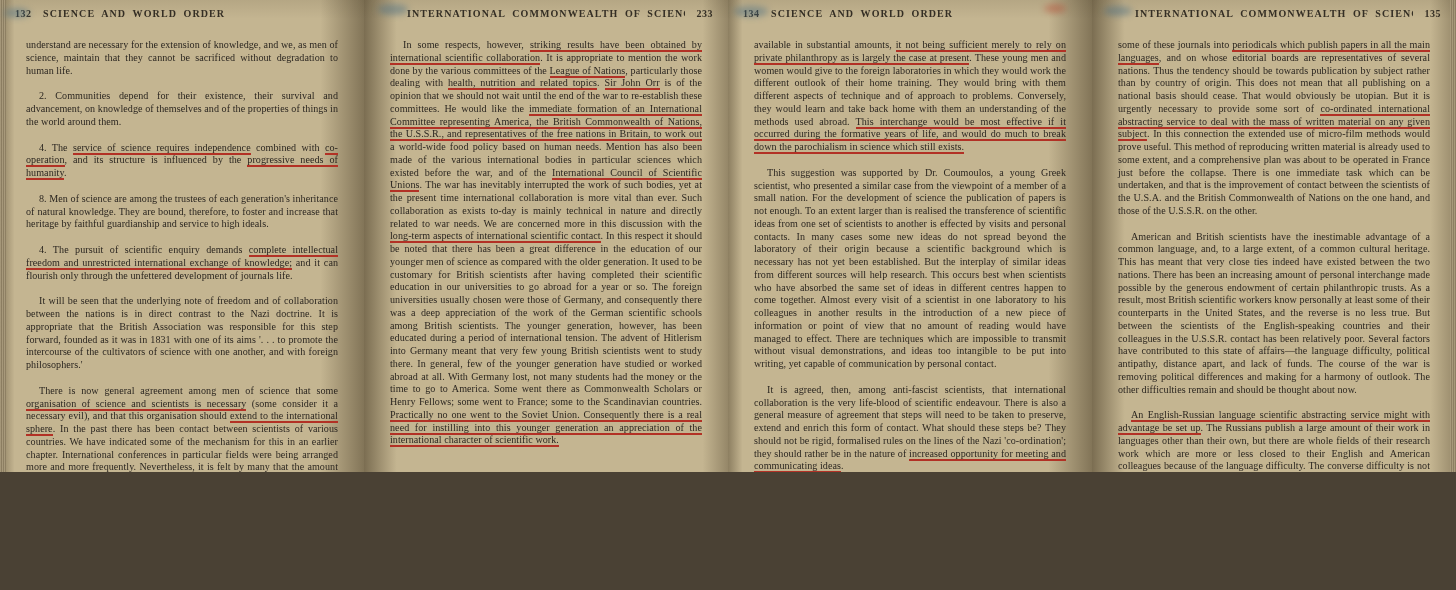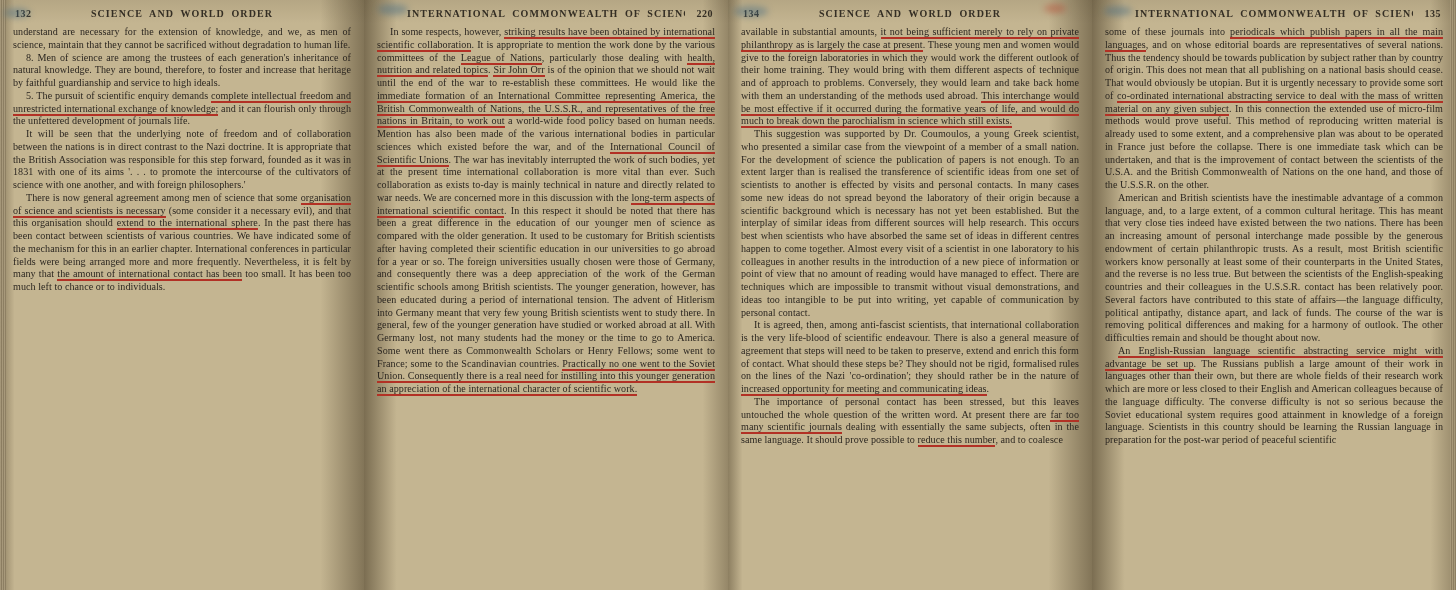--- a/index.html
+++ b/index.html
@@ -2,21 +2,21 @@
 <html lang="en" style="--paper: #c4b591; --ink: #2b2620; --underline-c: #b23125;"><head>
 <meta charset="utf-8">
 <style>
   html, body { margin: 0; padding: 0; }
   body {
     width: 1456px; height: 590px; overflow: hidden;
     background: #4a4134;
     font-family: "Liberation Serif", "DejaVu Serif", serif;
   }
   .book {
-    display: flex; width: 1456px; height: 590px; gap: 0;
+    display: flex; width: 1456px; height: 472px; gap: 0;
     background: #eab308;
   }
   .spread { display: flex; flex: 1; }
   .page {
     position: relative; flex: 1; overflow: hidden;
     box-sizing: border-box; padding: 6px 13px 4px 13px;
     background-color: var(--paper, #c4b591);
     color: var(--ink, #2b2620);
   }
   .page.pleft {
@@ -39,29 +39,29 @@
 
   .page-header {
     display: flex; align-items: baseline;
     font-size: 10px; font-weight: bold; letter-spacing: 1.1px; word-spacing: 3px;
     color: #34Тd;
     color: #342e24;
     margin: 2px 2px 7px 2px; white-space: nowrap;
   }
   .hnum { width: 28px; flex: 0 0 auto; letter-spacing: .5px; }
   .hnum.rightnum { text-align: right; }
-  .htitle { flex: 1; text-align: center; overflow: hidden; }
+  .htitle { flex: 1; text-align: left; overflow: hidden; }
 
   .page-body {
     font-size: 10.1px; line-height: 12.75px;
     text-align: justify; hyphens: auto; -webkit-hyphens: auto;
     letter-spacing: .05px;
     height: 556px; overflow: hidden;
   }
-  .para { margin: 0; }
+  .para { margin: 13px; }
   .para.indent { text-indent: 13px; }
   .u {
     border-bottom: 2px solid var(--underline-c, rgba(176,49,37,.88));
     padding-bottom: 0px;
   }
 
   .smudge {
     position: absolute; border-radius: 50%;
     filter: blur(3px); pointer-events: none;
   }
@@ -77,33 +77,35 @@
 
     <div class="page pleft outer-left">
       <div class="smudge blue" style="left:4px;top:8px;width:26px;height:10px;"></div>
       <div class="page-header">
         <span class="hnum">132</span>
         <span class="htitle">SCIENCE AND WORLD ORDER</span>
         <span class="hnum rightnum"></span>
       </div>
       <div class="page-body">
           <p class="para"><span>understand are necessary for the extension of knowledge, and we, as men of science, maintain that they cannot be sacrificed without degradation to human life.</span></p>
+          <p class="para indent"><span>2. Communities depend for their existence, their survival and advancement, on knowledge of themselves and of the properties of things in the world around them.</span></p>
+          <p class="para indent"><span>4. The </span><span class="u">service of science requires independence</span><span> combined with </span><span class="u">co-operation</span><span>, and its structure is influenced by the </span><span class="u">progressive needs of humanity</span><span>.</span></p>
           <p class="para indent"><span>8. Men of science are among the trustees of each generation's inheritance of natural knowledge.  They are bound, therefore, to foster and increase that heritage by faithful guardianship and service to high ideals.</span></p>
-          <p class="para indent"><span>5. The pursuit of scientific enquiry demands </span><span class="u">complete intellectual freedom and unrestricted international exchange of knowledge;</span><span> and it can flourish only through the unfettered development of journals life.</span></p>
+          <p class="para indent"><span>4. The pursuit of scientific enquiry demands </span><span class="u">complete intellectual freedom and unrestricted international exchange of knowledge;</span><span> and it can flourish only through the unfettered development of journals life.</span></p>
           <p class="para indent"><span>It will be seen that the underlying note of freedom and of collaboration between the nations is in direct contrast to the Nazi doctrine.  It is appropriate that the British Association was responsible for this step forward, founded as it was in 1831 with one of its aims '. . . to promote the intercourse of the cultivators of science with one another, and with foreign philosophers.'</span></p>
           <p class="para indent"><span>There is now general agreement among men of science that some </span><span class="u">organisation of science and scientists is necessary</span><span> (some consider it a necessary evil), and that this organisation should </span><span class="u">extend to the international sphere</span><span>.  In the past there has been contact between scientists of various countries.  We have indicated some of the mechanism for this in an earlier chapter.  International conferences in particular fields were being arranged more and more frequently.  Nevertheless, it is felt by many that </span><span class="u">the amount of international contact has been</span><span> too small.  It has been too much left to chance or to individuals.</span></p>
         </div>
     </div>
 
     <div class="page pright">
       <div class="smudge blue" style="left:14px;top:4px;width:30px;height:11px;"></div>
       <div class="page-header">
         <span class="hnum"></span>
         <span class="htitle">INTERNATIONAL COMMONWEALTH OF SCIENCE</span>
-        <span class="hnum rightnum">220</span>
+        <span class="hnum rightnum">233</span>
       </div>
       <div class="page-body">
           <p class="para indent"><span>In some respects, however, </span><span class="u">striking results have been obtained by international scientific collaboration</span><span>.  It is appropriate to mention the work done by the various committees of the </span><span class="u">League of Nations</span><span>, particularly those dealing with </span><span class="u">health, nutrition and related topics</span><span>.  </span><span class="u">Sir John Orr</span><span> is of the opinion that we should not wait until the end of the war to re-establish these committees.  He would like the </span><span class="u">immediate formation of an International Committee representing America, the British Commonwealth of Nations, the U.S.S.R., and representatives of the free nations in Britain, to work out</span><span> a world-wide food policy based on human needs.  Mention has also been made of the various international bodies in particular sciences which existed before the war, and of the </span><span class="u">International Council of Scientific Unions</span><span>.  The war has inevitably interrupted the work of such bodies, yet at the present time international collaboration is more vital than ever.  Such collaboration as exists to-day is mainly technical in nature and directly related to war needs.  We are concerned more in this discussion with the </span><span class="u">long-term aspects of international scientific contact</span><span>.  In this respect it should be noted that there has been a great difference in the education of our younger men of science as compared with the older generation.  It used to be customary for British scientists after having completed their scientific education in our universities to go abroad for a year or so.  The foreign universities usually chosen were those of Germany, and consequently there was a deep appreciation of the work of the German scientific schools among British scientists.  The younger generation, however, has been educated during a period of international tension.  The advent of Hitlerism into Germany meant that very few young British scientists went to study there.  In general, few of the younger generation have studied or worked abroad at all.  With Germany lost, not many students had the money or the time to go to America.  Some went there as Commonwealth Scholars or Henry Fellows; some went to France; some to the Scandinavian countries.  </span><span class="u">Practically no one went to the Soviet Union.  Consequently there is a real need for instilling into this younger generation an appreciation of the international character of scientific work.</span></p>
         </div>
     </div>
 
   </div>
 
   <div class="spread">
 

